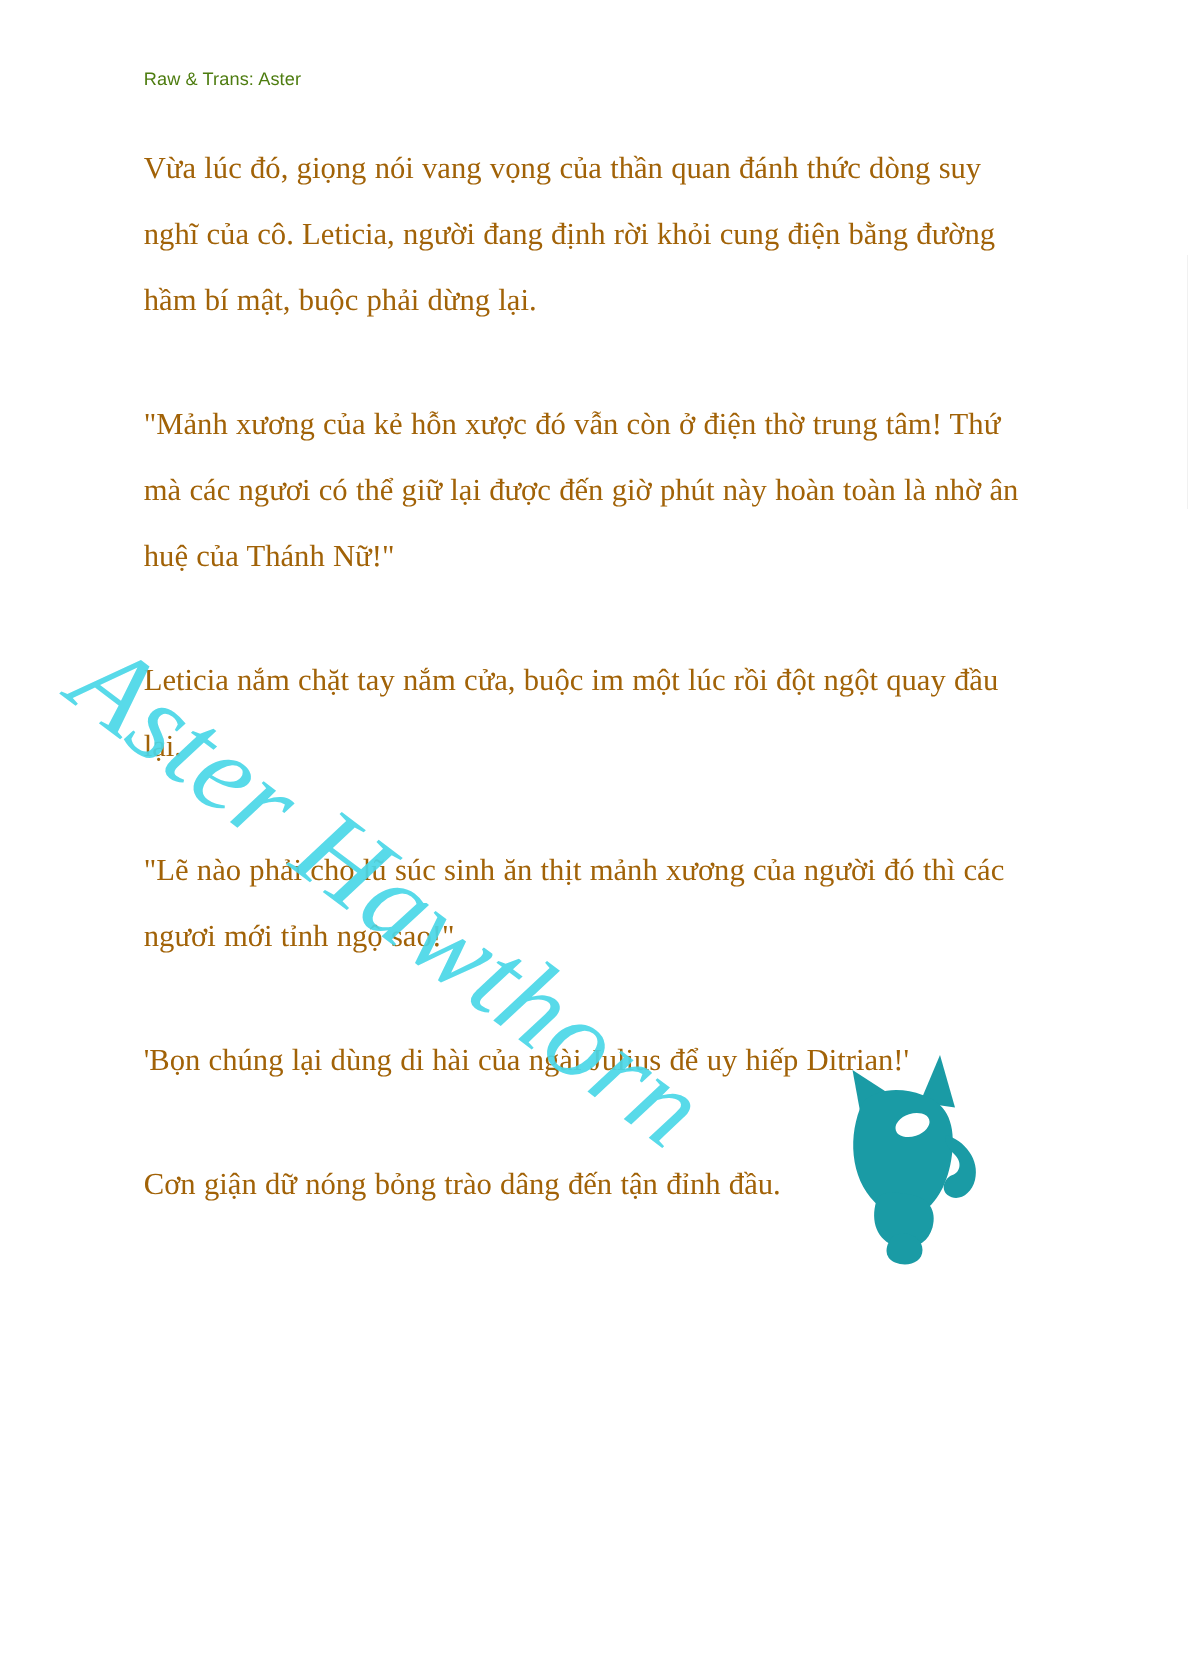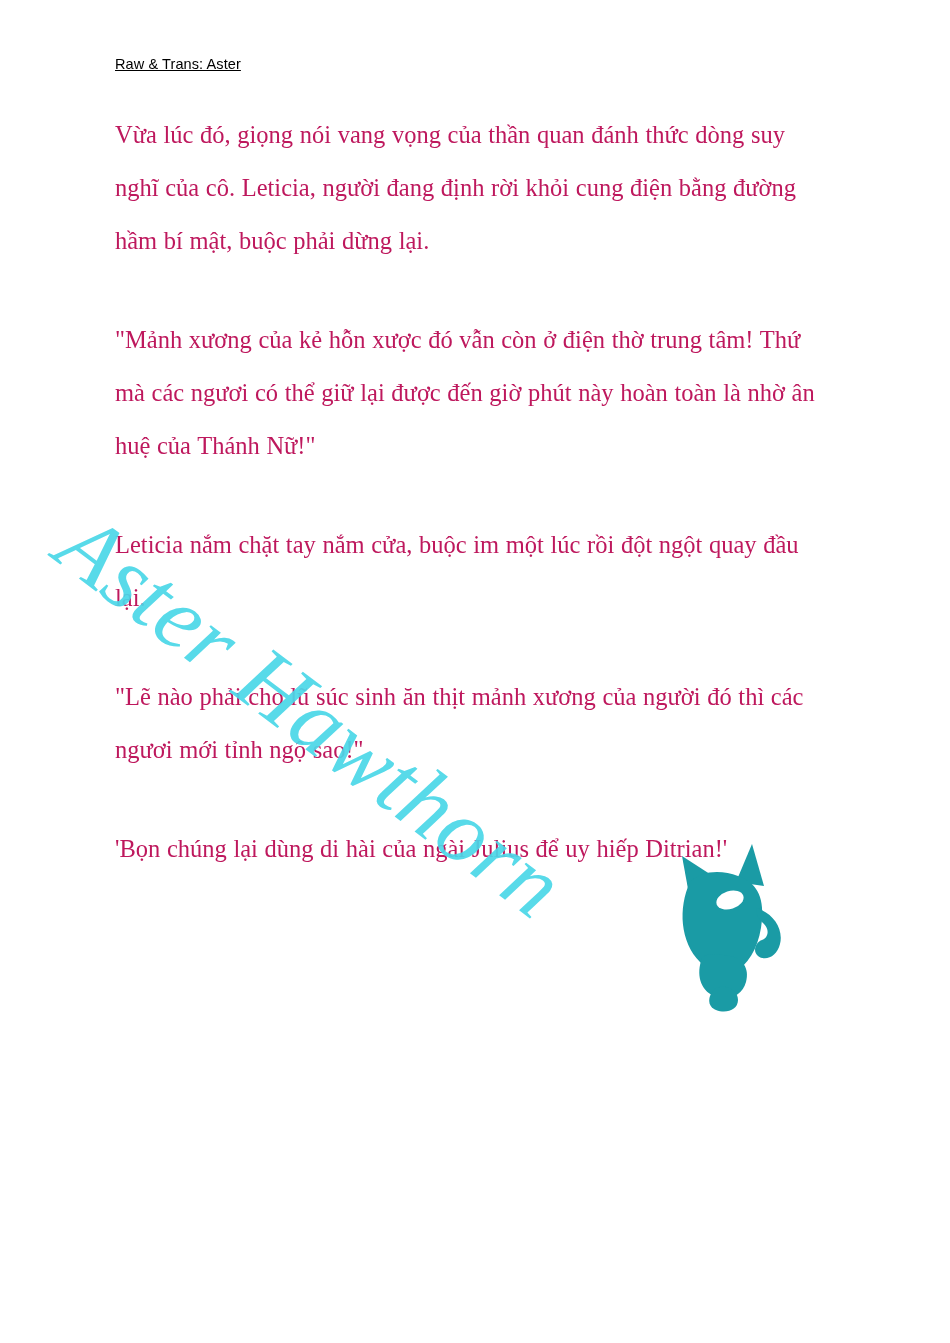--- a/index.html
+++ b/index.html
@@ -17,35 +17,34 @@
     background: #ffffff;
     overflow: hidden;
     box-sizing: border-box;
   }
   .header {
     position: absolute;
     top: 56px;
     left: 115px;
     font-family: "Liberation Sans", sans-serif;
     font-size: 14.5px;
-    color: #000000;
+    color: #4d7c0f;
     letter-spacing: 0.1px;
-    text-decoration: underline;
   }
   .content {
     position: absolute;
     top: 108px;
     left: 115px;
     width: 720px;
   }
   .para {
     font-family: "Liberation Serif", serif;
     font-size: 24.5px;
     line-height: 53px;
-    color: #be185d;
+    color: #a16207;
     margin: 0 0 46px 0;
     text-align: left;
     word-spacing: 0.5px;
   }
   .para:last-child {
     margin-bottom: 0;
   }
   
   .watermark {
     position: absolute;
@@ -85,20 +84,21 @@
 <div class="page">
 
   <div class="header">Raw &amp; Trans: Aster</div>
 
   <div class="content">
     <p class="para">Vừa lúc đó, giọng nói vang vọng của thần quan đánh thức dòng suy nghĩ của cô. Leticia, người đang định rời khỏi cung điện bằng đường hầm bí mật, buộc phải dừng lại.</p>
     <p class="para">"Mảnh xương của kẻ hỗn xược đó vẫn còn ở điện thờ trung tâm! Thứ mà các ngươi có thể giữ lại được đến giờ phút này hoàn toàn là nhờ ân huệ của Thánh Nữ!"</p>
     <p class="para">Leticia nắm chặt tay nắm cửa, buộc im một lúc rồi đột ngột quay đầu lại.</p>
     <p class="para">"Lẽ nào phải cho lũ súc sinh ăn thịt mảnh xương của người đó thì các ngươi mới tỉnh ngộ sao!"</p>
     <p class="para">'Bọn chúng lại dùng di hài của ngài Julius để uy hiếp Ditrian!'</p>
+    <p class="para">Cơn giận dữ nóng bỏng trào dâng đến tận đỉnh đầu.</p>
   </div>
 
   <div class="watermark">
     <div class="watermark-text">Aster Hawthorn</div>
   </div>
 
   <div class="cat-logo">
     <svg viewBox="0 0 140 175" width="140" height="175" xmlns="http://www.w3.org/2000/svg">
       <g fill="#1a9ba5">
 

